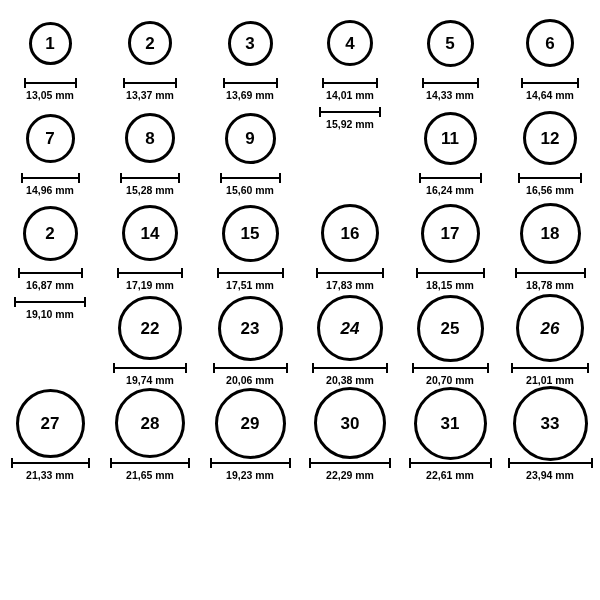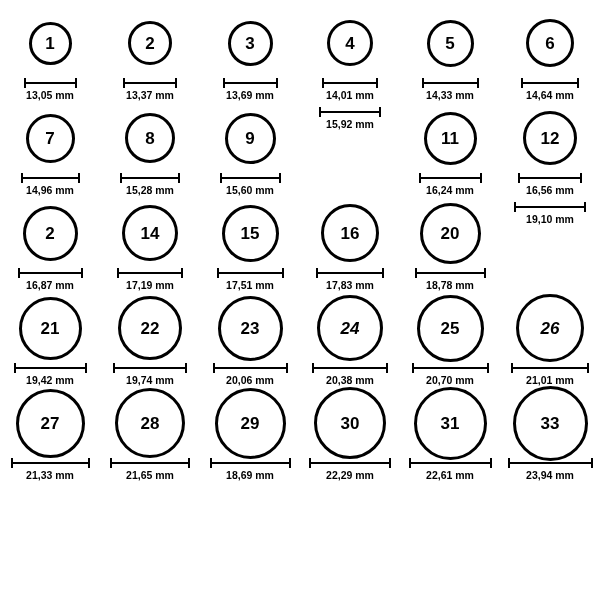--- a/index.html
+++ b/index.html
@@ -291,51 +291,51 @@
         </div>
         <div class="measure" style="width: 68px;">
           <div class="bar" style="width: 100%;"></div>
           <div class="tick left"></div>
           <div class="tick right"></div>
         </div>
         <div class="size-text">17,83 mm</div>
       </div>
       <div class="cell">
         <div class="ring-wrap">
+          <div class="ring" style="width: 59px; height: 59px;">
+            <span class="ring-label">17</span>
+          </div>
+        </div>
+        <div class="measure" style="width: 69px;">
+          <div class="bar" style="width: 100%;"></div>
+          <div class="tick left"></div>
+          <div class="tick right"></div>
+        </div>
+        <div class="size-text">18,15 mm</div>
+      </div>
+      <div class="cell">
+        <div class="ring-wrap">
           <div class="ring" style="width: 61px; height: 61px;">
-            <span class="ring-label">20</span>
+            <span class="ring-label">18</span>
           </div>
         </div>
         <div class="measure" style="width: 71px;">
           <div class="bar" style="width: 100%;"></div>
           <div class="tick left"></div>
           <div class="tick right"></div>
         </div>
         <div class="size-text">18,78 mm</div>
       </div>
       <div class="cell">
         <div class="measure" style="width: 72px;">
           <div class="bar" style="width: 100%;"></div>
           <div class="tick left"></div>
           <div class="tick right"></div>
         </div>
         <div class="size-text">19,10 mm</div>
-      </div>
-      <div class="cell">
-        <div class="ring-wrap">
-          <div class="ring" style="width: 63px; height: 63px;">
-            <span class="ring-label">21</span>
-          </div>
-        </div>
-        <div class="measure" style="width: 73px;">
-          <div class="bar" style="width: 100%;"></div>
-          <div class="tick left"></div>
-          <div class="tick right"></div>
-        </div>
-        <div class="size-text">19,42 mm</div>
       </div>
       <div class="cell">
         <div class="ring-wrap">
           <div class="ring" style="width: 64px; height: 64px;">
             <span class="ring-label">22</span>
           </div>
         </div>
         <div class="measure" style="width: 74px;">
           <div class="bar" style="width: 100%;"></div>
           <div class="tick left"></div>
@@ -425,21 +425,21 @@
         <div class="ring-wrap">
           <div class="ring" style="width: 71px; height: 71px;">
             <span class="ring-label">29</span>
           </div>
         </div>
         <div class="measure" style="width: 81px;">
           <div class="bar" style="width: 100%;"></div>
           <div class="tick left"></div>
           <div class="tick right"></div>
         </div>
-        <div class="size-text">18,69 mm</div>
+        <div class="size-text">19,23 mm</div>
       </div>
       <div class="cell">
         <div class="ring-wrap">
           <div class="ring" style="width: 72px; height: 72px;">
             <span class="ring-label">30</span>
           </div>
         </div>
         <div class="measure" style="width: 82px;">
           <div class="bar" style="width: 100%;"></div>
           <div class="tick left"></div>

